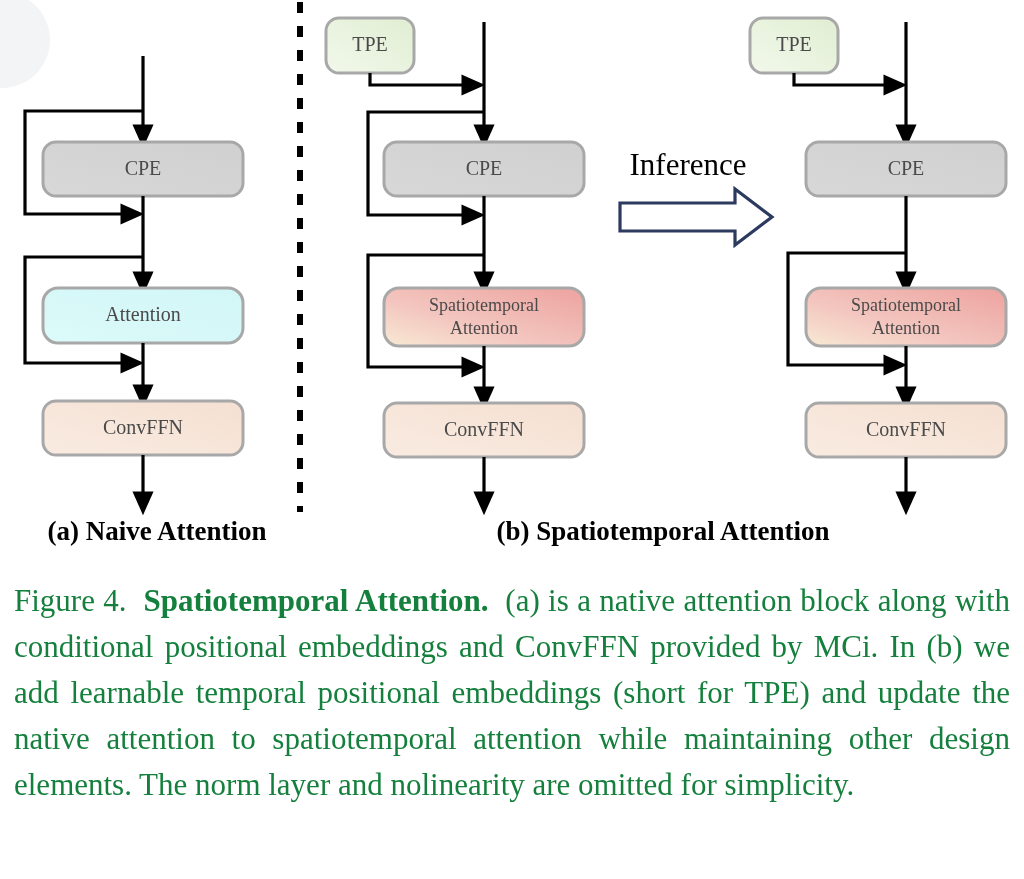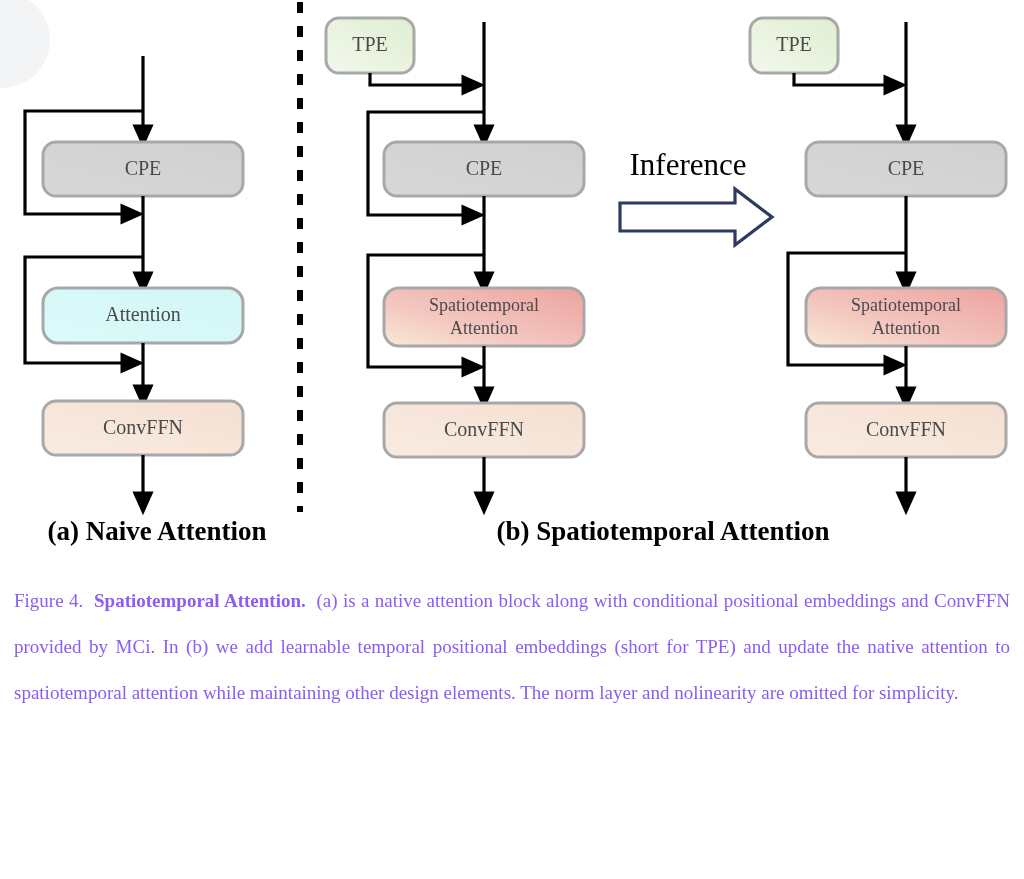--- a/index.html
+++ b/index.html
@@ -44,23 +44,23 @@
     font-size: 31px;
     fill: #000000;
     text-anchor: middle;
   }
   #caption {
     position: absolute;
     left: 14px;
     top: 578px;
     width: 996px;
     font-family: "Liberation Serif", "DejaVu Serif", serif;
-    font-size: 19px;
+    font-size: 31px;
     line-height: 46px;
-    color: #8b5cf6;
+    color: #15803d;
     text-align: justify;
     text-justify: inter-word;
   }
   #caption .fig-num { font-weight: normal; }
   #caption .fig-bold { font-weight: bold; }
   .corner-artifact {
     position: absolute;
     left: -46px;
     top: -8px;
     width: 96px;

